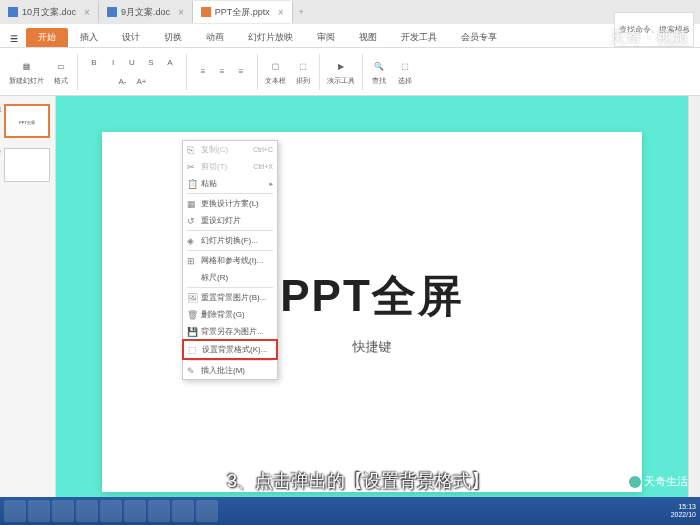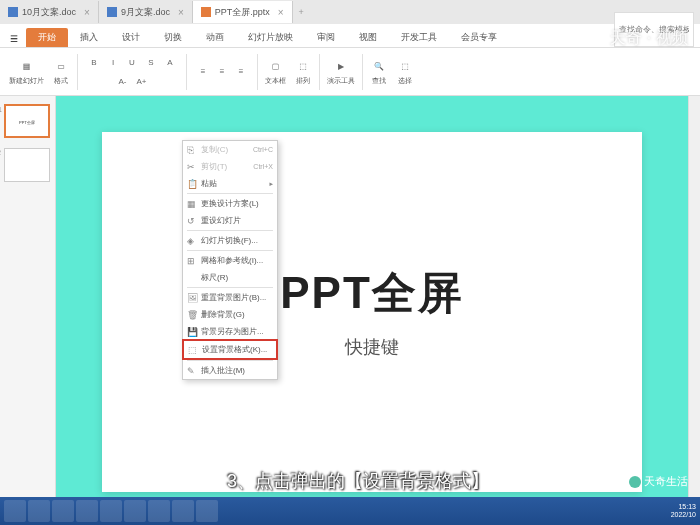--- a/index.html
+++ b/index.html
@@ -26,21 +26,21 @@
 .tool-row{display:flex;gap:1px}
 .main{display:flex;height:431px;background:#5eead4}
 .thumbs{width:56px;background:#f5f5f5;border-right:1px solid #ddd;padding:8px 4px;display:flex;flex-direction:column;gap:10px}
 .thumb{width:46px;height:34px;background:#fff;border:1px solid #ccc;position:relative}
 .thumb.sel{border:2px solid #e47c3c}
 .thumb-num{position:absolute;left:-8px;top:0;font-size:7px;color:#888}
 .thumb-txt{font-size:4px;text-align:center;line-height:34px;color:#333}
 .canvas-area{flex:1;display:flex;align-items:center;justify-content:center;position:relative}
 .slide{width:540px;height:360px;background:#fff;box-shadow:0 2px 8px rgba(0,0,0,.15);display:flex;flex-direction:column;align-items:center;justify-content:center}
 .slide-title{font-size:44px;font-weight:700;color:#222;letter-spacing:2px}
-.slide-sub{font-size:18px;color:#555;margin-top:12px}
+.slide-sub{font-size:13px;color:#555;margin-top:12px}
 .context-menu{position:absolute;left:182px;top:140px;width:96px;background:#fff;border:1px solid #ccc;box-shadow:2px 2px 6px rgba(0,0,0,.2);font-size:8px;z-index:10}
 .ctx-item{display:flex;align-items:center;padding:3px 4px;gap:4px;color:#555;cursor:pointer}
 .ctx-item.disabled{color:#bbb}
 .ctx-item.highlight{border:2px solid #d43a2f;margin:-1px}
 .ctx-icon{width:10px;height:10px;display:inline-block;color:#888;font-size:9px}
 .ctx-shortcut{margin-left:auto;color:#aaa;font-size:7px}
 .ctx-sep{height:1px;background:#e0e0e0;margin:1px 4px}
 .ctx-arrow{margin-left:auto;font-size:7px;color:#888}
 .notes{height:18px;background:#fff;border-top:1px solid #ddd;font-size:8px;color:#aaa;padding:2px 16px}
 .statusbar{height:20px;background:#f5f5f5;border-top:1px solid #ddd;display:flex;align-items:center;font-size:8px;color:#666;padding:0 8px;gap:6px}

